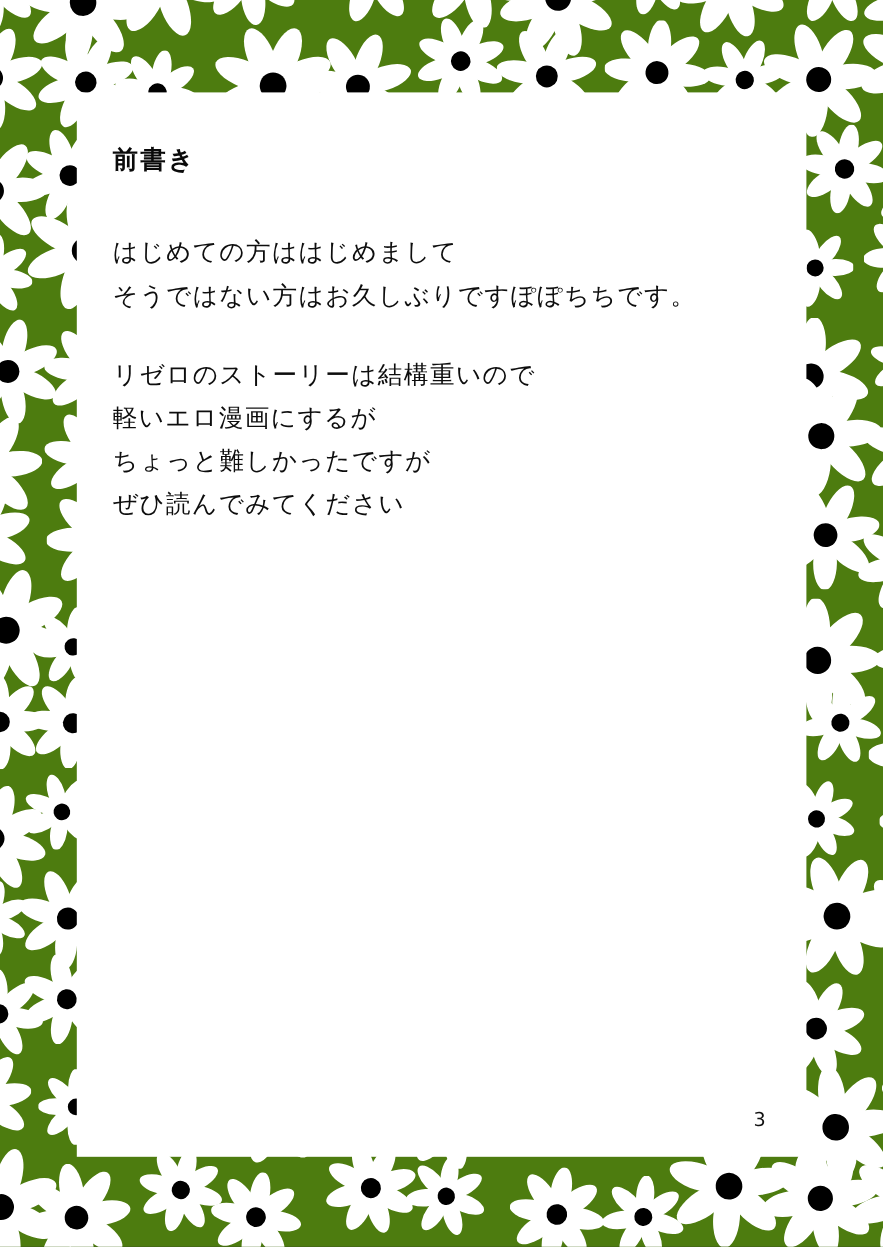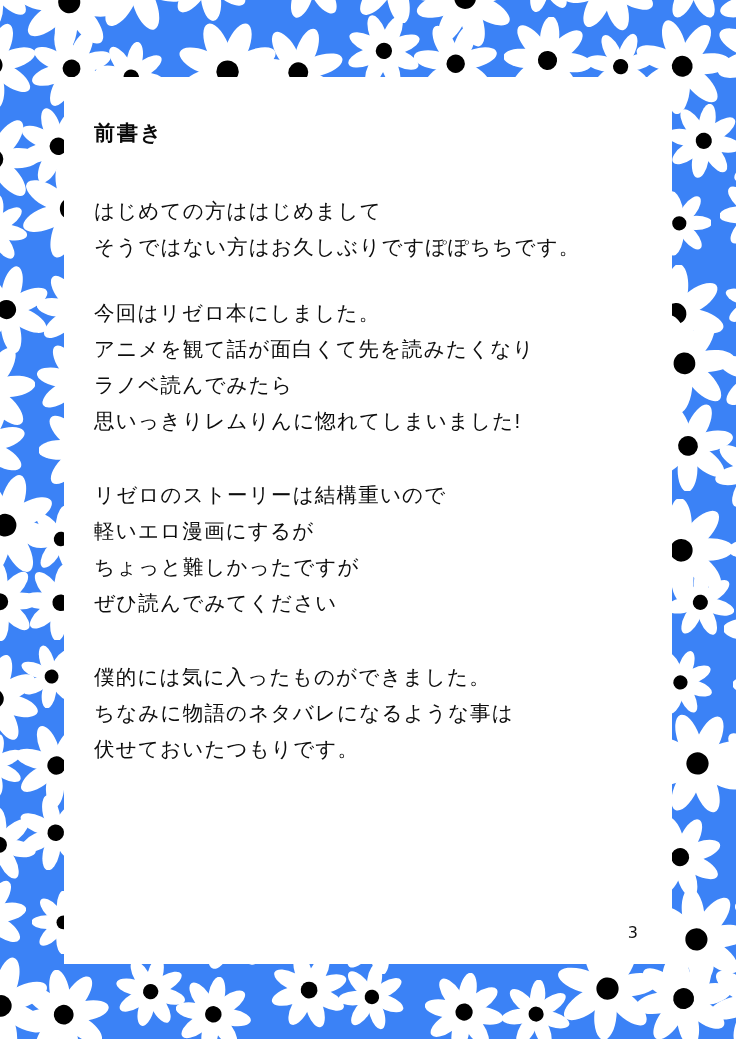--- a/index.html
+++ b/index.html
@@ -11,21 +11,21 @@
     height: 1039px;
     background: #000000;
     font-family: "Liberation Sans", sans-serif;
     overflow: hidden;
     position: relative;
   }
 
   #page {
     position: absolute;
     inset: 0;
-    background: #3b82f6;
+    background: #4d7c0f;
     overflow: hidden;
   }
 
   
   .flower {
     position: absolute;
     pointer-events: none;
   }
   .flower svg { display: block; }
 
@@ -1214,27 +1214,20 @@
           </g>
         </svg>
       </div>
     </div>
 
   <div id="card" style="z-index: 5;">
     <h1 class="afterword-title">前書き</h1>
 
     <p class="para">はじめての方ははじめまして
 そうではない方はお久しぶりですぽぽちちです。</p>
-    <p class="para gap-big">今回はリゼロ本にしました。
-アニメを観て話が面白くて先を読みたくなり
-ラノベ読んでみたら
-思いっきりレムりんに惚れてしまいました!</p>
     <p class="para gap-big">リゼロのストーリーは結構重いので
 軽いエロ漫画にするが
 ちょっと難しかったですが
 ぜひ読んでみてください</p>
-    <p class="para gap-huge">僕的には気に入ったものができました。
-ちなみに物語のネタバレになるような事は
-伏せておいたつもりです。</p>
 
     <div id="page-number">3</div>
   </div>
 </div>
 
 </body></html>

